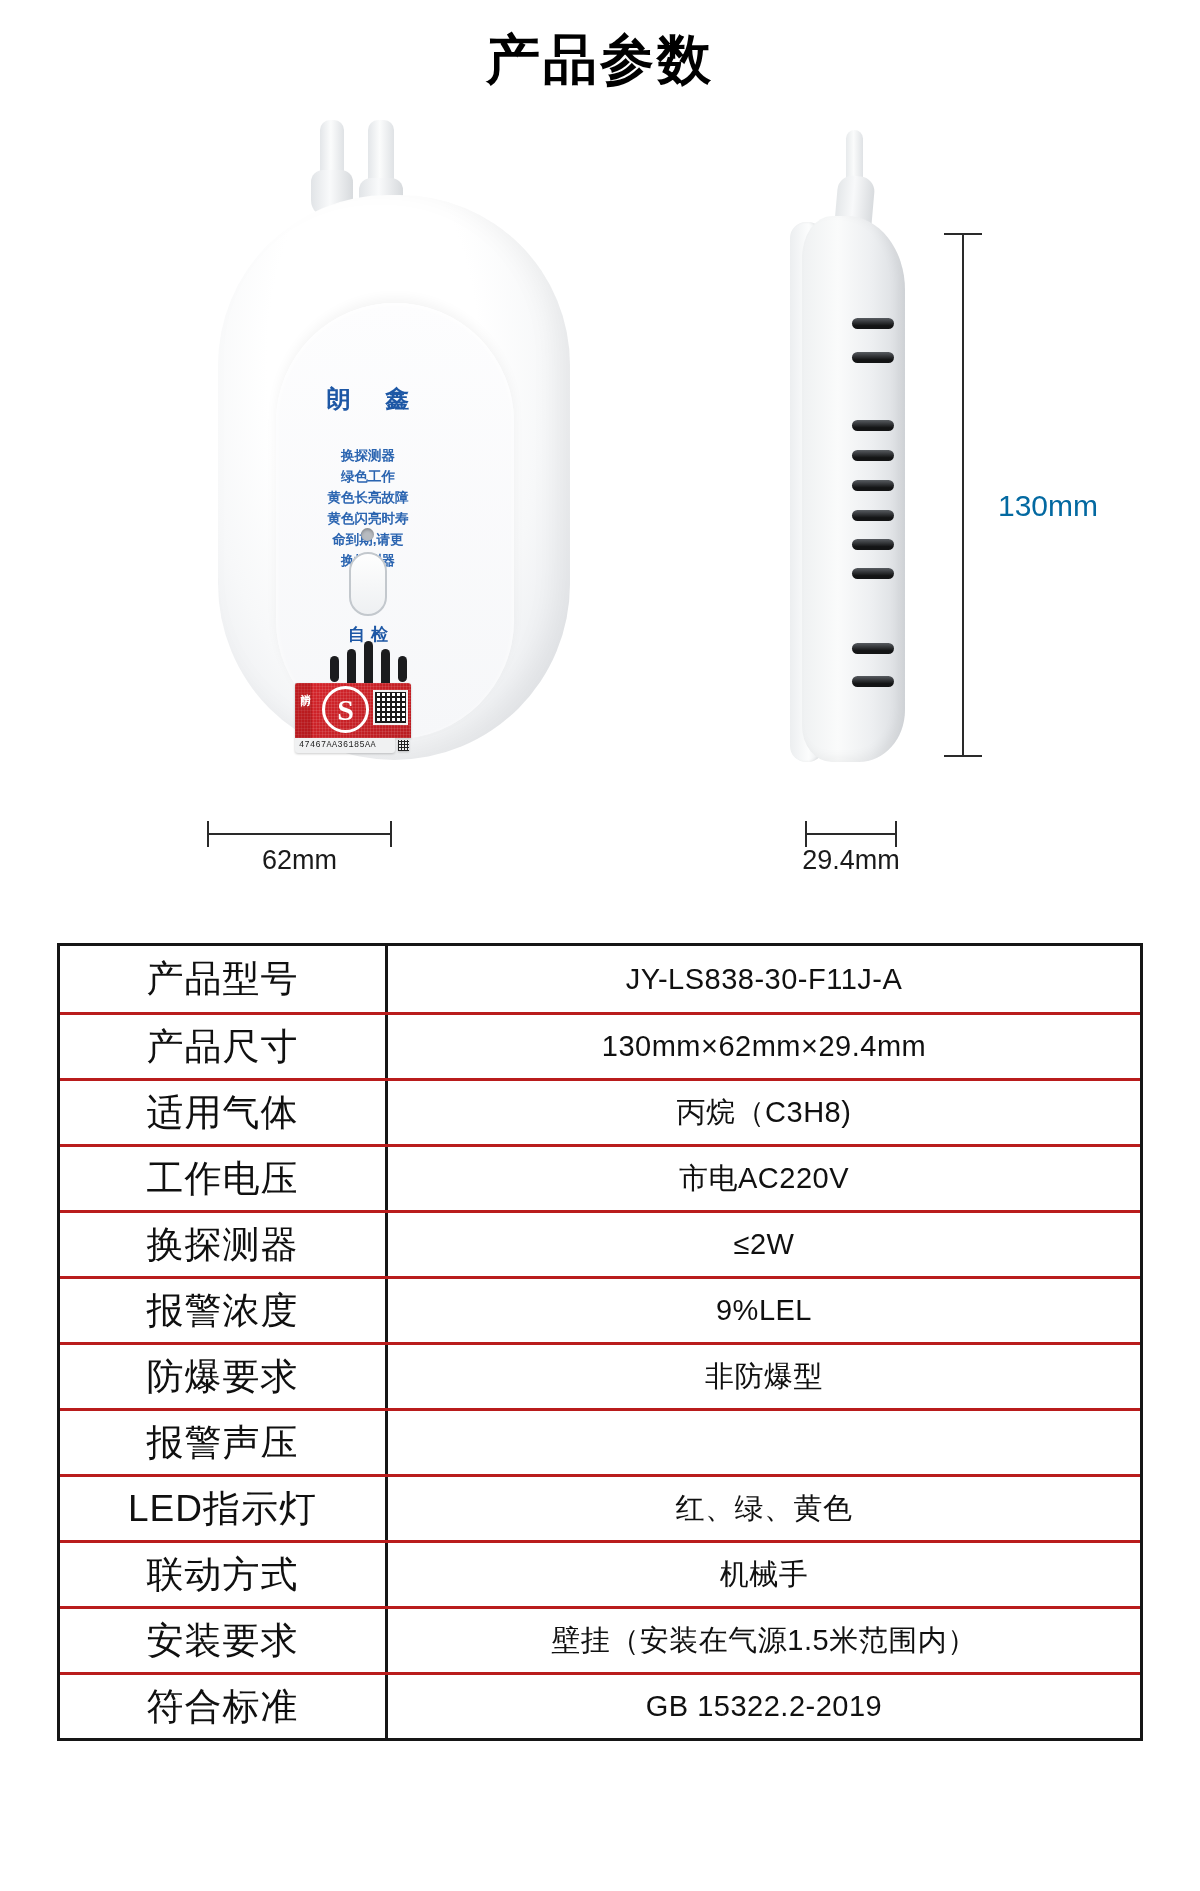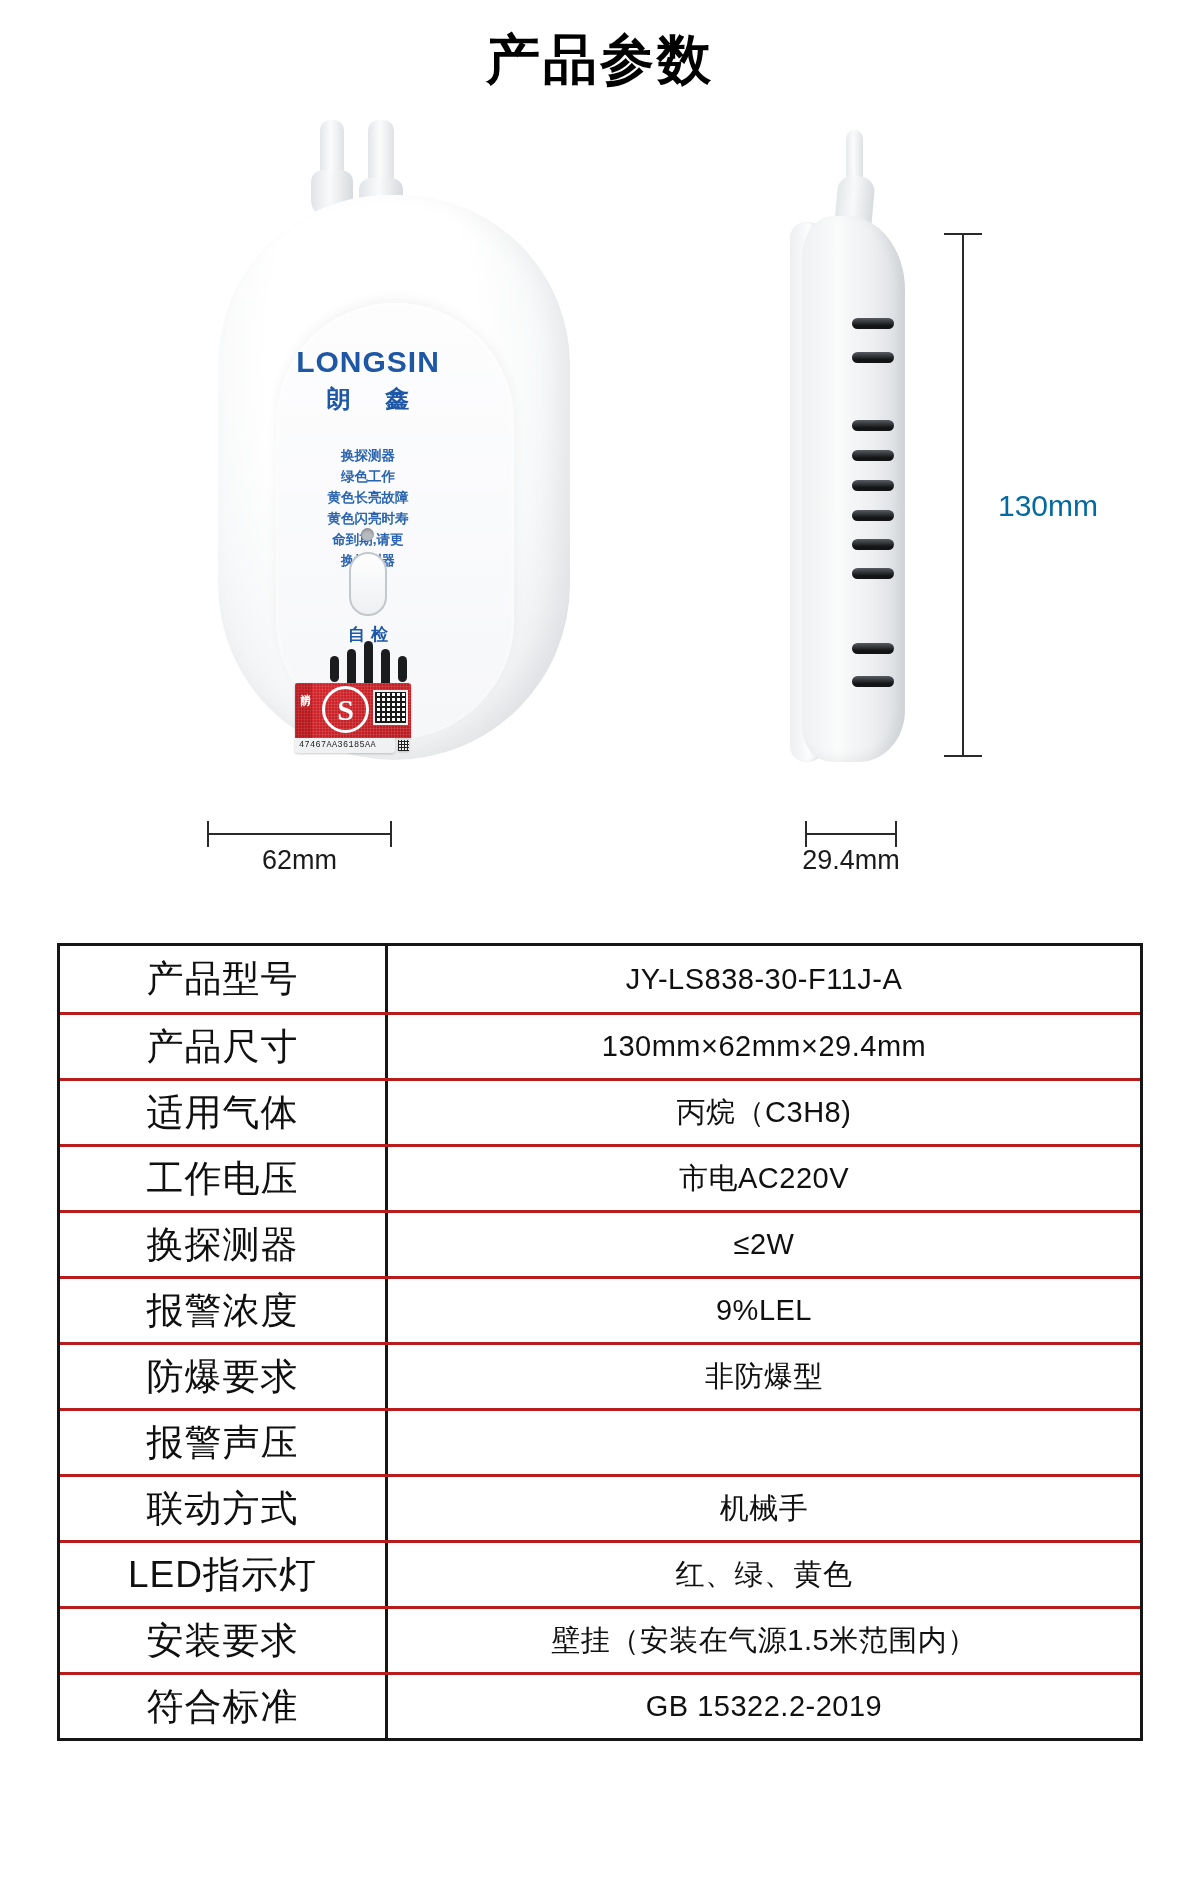--- a/index.html
+++ b/index.html
@@ -123,21 +123,20 @@
 
     <div class="front">
       <div class="cord c1"></div>
       <div class="cord c2"></div>
       <div class="cord-base b1"></div>
       <div class="cord-base b2"></div>
 
       <div class="body-front">
         <div class="face"></div>
 
-        <div class="brand-en">LONGSIN</div>
         <div class="brand-cn">朗 鑫</div>
 
         <div class="indicators">
           <div>换探测器</div>
           <div>绿色工作</div>
           <div>黄色长亮故障</div>
           <div>黄色闪亮时寿</div>
           <div>命到期,请更</div>
           <div>换探测器</div>
         </div>
@@ -232,28 +231,28 @@
       <div class="tvalue">9%LEL</div>
     </div>
     <div class="trow">
       <div class="tlabel">防爆要求</div>
       <div class="tvalue">非防爆型</div>
     </div>
     <div class="trow">
       <div class="tlabel">报警声压</div>
     </div>
     <div class="trow">
+      <div class="tlabel">LED指示灯</div>
+      <div class="tvalue">红、绿、黄色</div>
+    </div>
+    <div class="trow">
       <div class="tlabel">联动方式</div>
       <div class="tvalue">机械手</div>
     </div>
     <div class="trow">
-      <div class="tlabel">LED指示灯</div>
-      <div class="tvalue">红、绿、黄色</div>
-    </div>
-    <div class="trow">
       <div class="tlabel">安装要求</div>
       <div class="tvalue">壁挂（安装在气源1.5米范围内）</div>
     </div>
     <div class="trow">
       <div class="tlabel">符合标准</div>
       <div class="tvalue">GB 15322.2-2019</div>
     </div>
   </div>
 
 </div>

